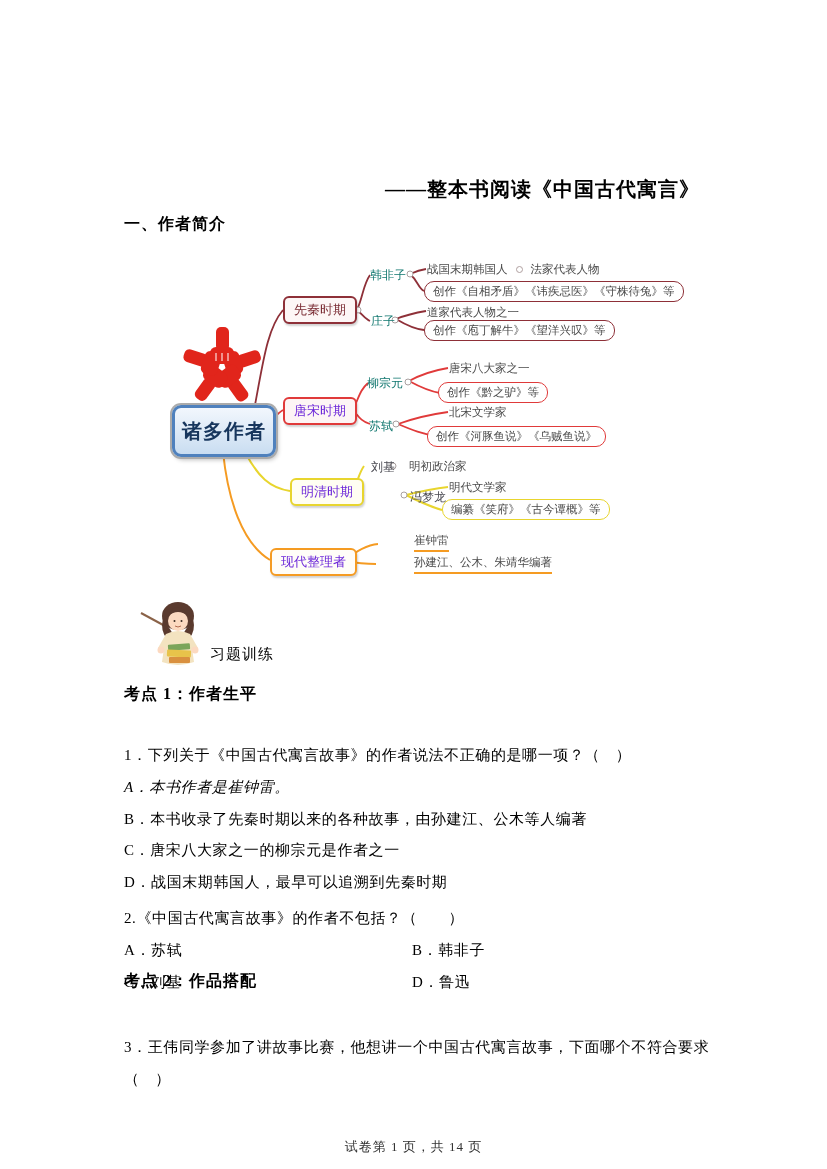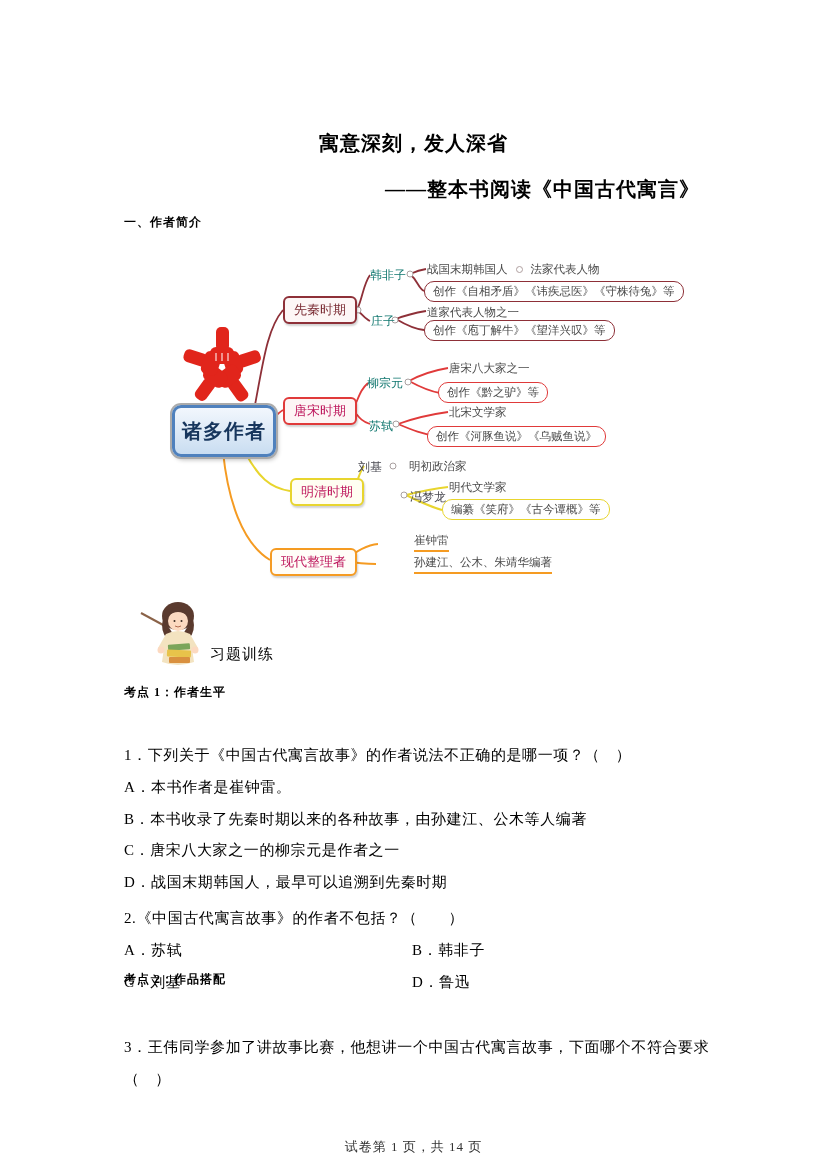--- a/index.html
+++ b/index.html
@@ -3,57 +3,56 @@
 <meta charset="utf-8">
 <style>
   html,body{margin:0;padding:0;background:#e8e8e8;}
   .page{
     position:relative;width:827px;height:1169px;background:#ffffff;margin:0 auto;
     font-family:"Liberation Serif","DejaVu Serif",serif;color:#000;overflow:hidden;
   }
   .doc-title{position:absolute;left:0;top:130px;width:100%;text-align:center;
     font-size:20px;font-weight:bold;letter-spacing:1px;}
   .doc-subtitle{position:absolute;right:127px;top:176px;font-size:20px;font-weight:bold;letter-spacing:1px;}
-  .sec-heading{position:absolute;left:124px;font-size:12px;font-weight:bold;letter-spacing:1px;white-space:nowrap;}
+  .sec-heading{position:absolute;left:124px;font-size:16px;font-weight:bold;letter-spacing:1px;white-space:nowrap;}
   .q-line{position:absolute;left:124px;font-size:15px;letter-spacing:0.6px;white-space:nowrap;margin-top:32px;}
   .q-line.col2{left:412px;}
   .footer{position:absolute;left:0;top:1103px;width:100%;text-align:center;font-size:13px;color:#333;letter-spacing:1px;margin-top:35px;}
 
   
   .mm{position:absolute;left:130px;top:245px;width:597px;height:352px;
       font-family:"DejaVu Sans","Liberation Sans",sans-serif;}
   .mm svg.conn{position:absolute;left:0;top:0;}
   .mm-center{position:absolute;left:42px;top:160px;width:98px;height:46px;
     border:3px solid #4f81bd;border-radius:9px;
     background:linear-gradient(#f2f7fd,#c9ddf1);
     box-shadow:0 0 0 2px #ababab,2px 3px 4px rgba(0,0,0,.25);
     display:flex;align-items:center;justify-content:center;
     font-size:20px;font-weight:bold;color:#17365d;letter-spacing:1px;}
   .mm-branch{position:absolute;border:2px solid;border-radius:6px;padding:3px 9px;
-    font-size:13px;color:#be185d;white-space:nowrap;background:#fffdfc;
+    font-size:13px;color:#6d28d9;white-space:nowrap;background:#fffdfc;
     box-shadow:1px 2px 2px rgba(0,0,0,.18);}
   .mm-name{position:absolute;font-size:12px;white-space:nowrap;color:#0f766e;}
   .mm-name.gray{color:#4a4a52;}
   .mm-fact{position:absolute;font-size:11.5px;color:#4a4a4a;white-space:nowrap;}
   .mm-works{position:absolute;font-size:11.5px;color:#4a4a4a;white-space:nowrap;
     border:1.5px solid;border-radius:10px;padding:2px 8px;background:#fff;}
   .dot{display:inline-block;width:5px;height:5px;border:1px solid #b0a0a0;border-radius:50%;
     margin:0 8px 1px 8px;vertical-align:middle;background:#fff;}
   .u-orange{border-bottom:2px solid #f59b22;padding-bottom:2px;margin-left:36px;}
 
   .exercise-label{position:absolute;left:210px;top:645px;font-size:15px;letter-spacing:1px;}
   .teacher{position:absolute;left:138px;top:596px;}
   .hands{position:absolute;left:46px;top:80px;}
 </style>
 </head>
 <body>
 
 <div class="page">
 
-  <div class="doc-title">寓意深刻，发人深省</div>
   <div class="doc-subtitle">——整本书阅读《中国古代寓言》</div>
   <div class="sec-heading" style="top:214px;">一、作者简介</div>
 
   <div class="mm">
 
     <svg class="conn" width="597" height="352" viewBox="0 0 597 352">
 
       <g stroke="#8e3038" stroke-width="1.8" fill="none">
         <path d="M125,160 C133,118 137,84 153,65"></path>
         <path d="M227,65 C233,52 233,40 240,30"></path>
@@ -150,21 +149,21 @@
     <div class="mm-works" style="left:294px;top:75px;border-color:#8e3038;">创作《庖丁解牛》《望洋兴叹》等</div>
 
     <div class="mm-name" style="left:237px;top:130px;">柳宗元</div>
     <div class="mm-fact" style="left:319px;top:116px;">唐宋八大家之一</div>
     <div class="mm-works" style="left:308px;top:137px;border-color:#e03a3a;">创作《黔之驴》等</div>
 
     <div class="mm-name" style="left:239px;top:173px;">苏轼</div>
     <div class="mm-fact" style="left:319px;top:160px;">北宋文学家</div>
     <div class="mm-works" style="left:297px;top:181px;border-color:#e03a3a;">创作《河豚鱼说》《乌贼鱼说》</div>
 
-    <div class="mm-name gray" style="left:228px;top:214px;">刘基</div>
+    <div class="mm-name gray" style="left:241px;top:214px;">刘基</div>
     <div class="mm-fact" style="left:279px;top:214px;">明初政治家</div>
 
     <div class="mm-name gray" style="left:239px;top:244px;margin-left:41px;">冯梦龙</div>
     <div class="mm-fact" style="left:319px;top:235px;">明代文学家</div>
     <div class="mm-works" style="left:312px;top:254px;border-color:#e8d52e;">编纂《笑府》《古今谭概》等</div>
 
     <div class="mm-fact u-orange" style="left:248px;top:288px;">崔钟雷</div>
     <div class="mm-fact u-orange" style="left:248px;top:310px;">孙建江、公木、朱靖华编著</div>
   </div>
 
@@ -184,21 +183,21 @@
     <circle cx="23" cy="54" r="3.5" fill="#fcd9c0"></circle>
     <circle cx="57" cy="54" r="3.5" fill="#fcd9c0"></circle>
     <rect x="30" y="48" width="22" height="6" rx="1" fill="#7aa55a" transform="rotate(-4,41,51)"></rect>
     <rect x="29" y="54" width="24" height="7" rx="1" fill="#e8c34a" transform="rotate(3,41,57)"></rect>
     <rect x="31" y="61" width="21" height="6" rx="1" fill="#d9903f"></rect>
   </svg>
   <div class="exercise-label">习题训练</div>
 
   <div class="sec-heading" style="top:684px;">考点 1：作者生平</div>
   <div class="q-line" style="top:714px;">1．下列关于《中国古代寓言故事》的作者说法不正确的是哪一项？（　）</div>
-  <div class="q-line" style="top:746px;">A．本书作者是崔钟雷。</div>
+  <div class="q-line" style="top:746px;font-style:italic;">A．本书作者是崔钟雷。</div>
   <div class="q-line" style="top:778px;">B．本书收录了先秦时期以来的各种故事，由孙建江、公木等人编著</div>
   <div class="q-line" style="top:809px;">C．唐宋八大家之一的柳宗元是作者之一</div>
   <div class="q-line" style="top:841px;">D．战国末期韩国人，最早可以追溯到先秦时期</div>
 
   <div class="q-line" style="top:877px;">2.《中国古代寓言故事》的作者不包括？（　　）</div>
   <div class="q-line" style="top:909px;">A．苏轼</div>
   <div class="q-line col2" style="top:909px;">B．韩非子</div>
   <div class="q-line" style="top:941px;">C．刘基</div>
   <div class="q-line col2" style="top:941px;">D．鲁迅</div>
 

